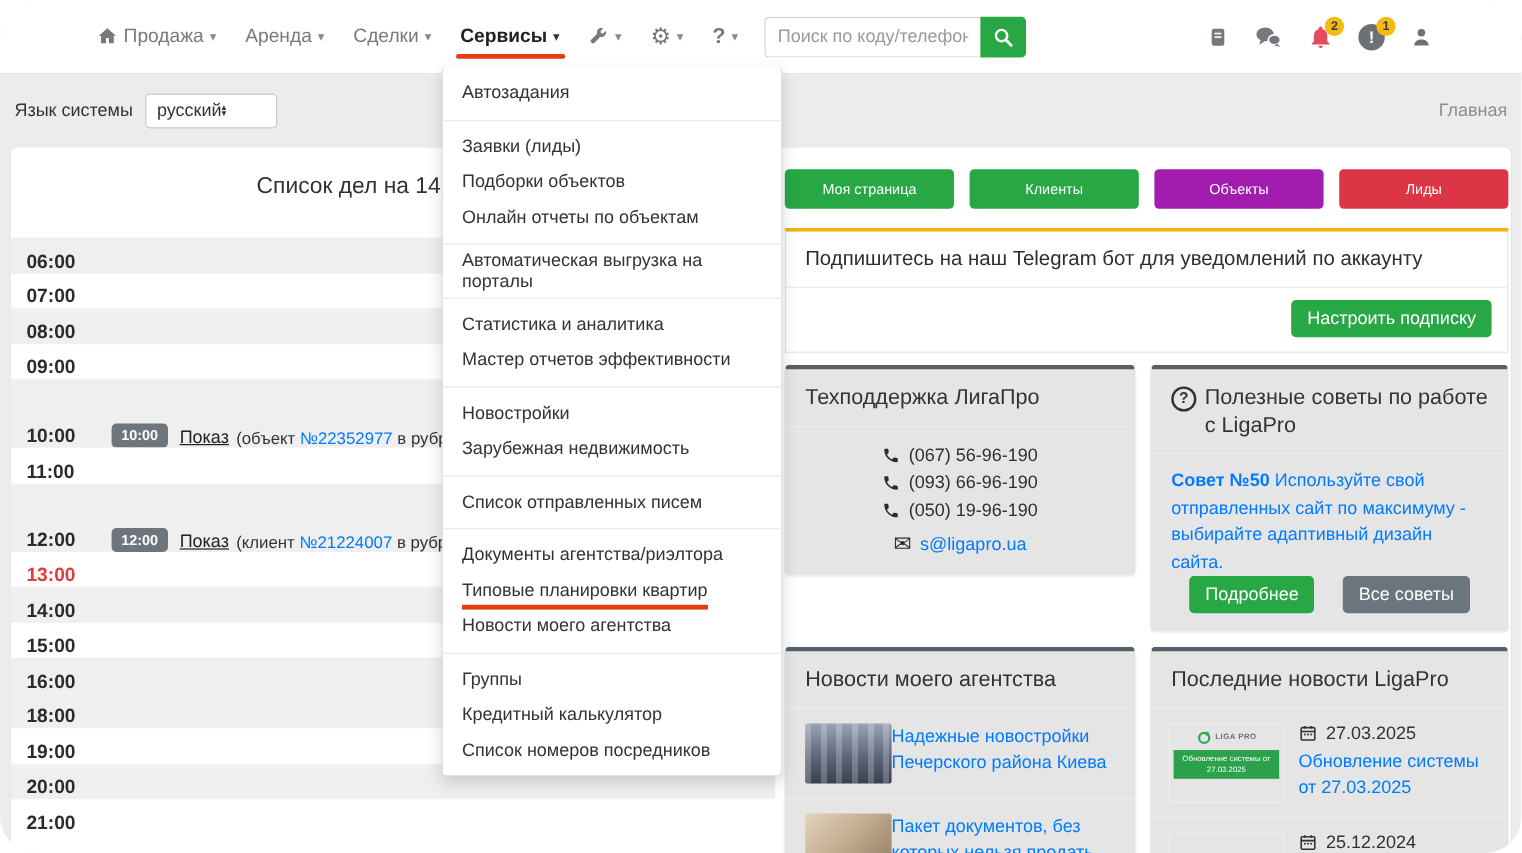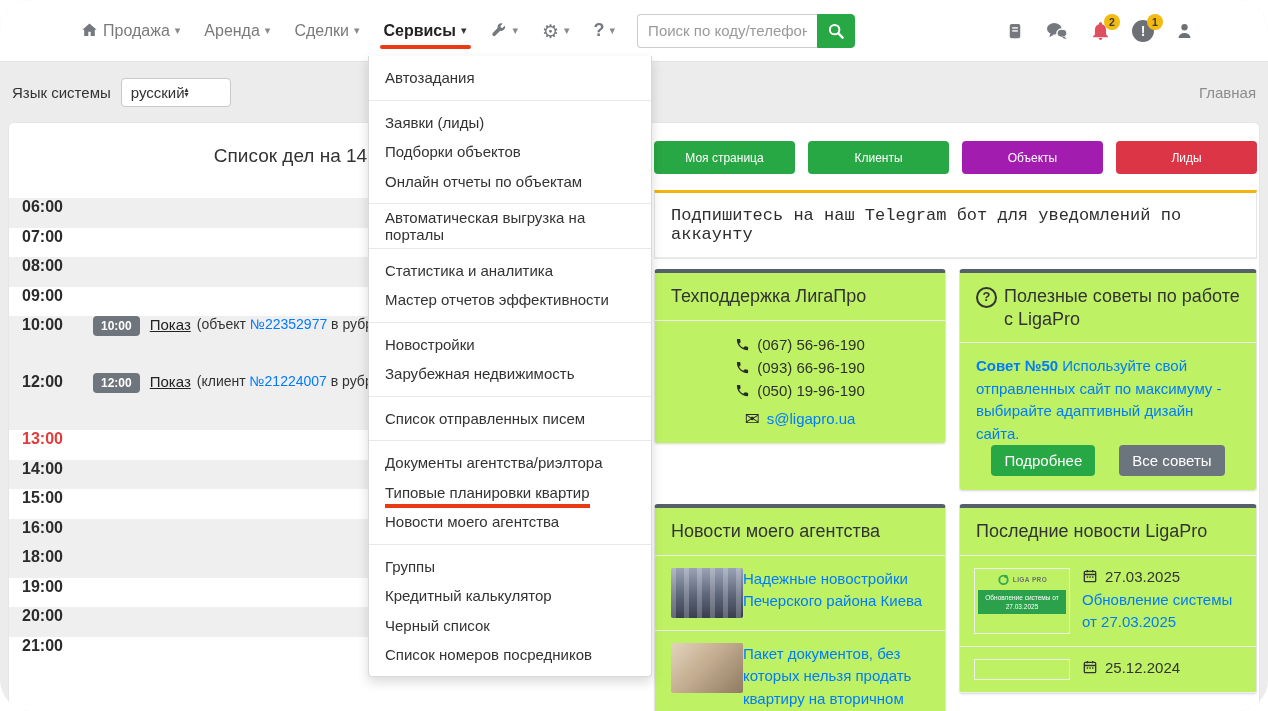--- a/index.html
+++ b/index.html
@@ -42,49 +42,49 @@
                  display: flex; align-items: center; padding: 0 9px;
                  font-size: 15px; color: #333; cursor: pointer; }
   .updown { display: flex; flex-direction: column; line-height: 5px; font-size: 8px; color: #333; }
   .breadcrumb { margin-left: auto; font-size: 15px; color: #8c8c8c; cursor: pointer; }
 
   
   .panel { position: absolute; left: 8px; right: 8px; top: 122px; bottom: -30px; background: #fff;
            border-radius: 6px; border: 1px solid #e6e6e6; display: flex; overflow: hidden; }
   .lcol { width: 637px; flex: none; }
   .lcol-head { height: 75px; padding-top: 22px; text-align: center; font-size: 19px; color: #333; }
-  .trow { height: 29.5px; display: flex; align-items: flex-start; overflow: hidden; white-space: nowrap; }
+  .trow { height: 29.5px; display: flex; align-items: flex-end; overflow: hidden; white-space: nowrap; }
   .trow.ev { height: 57px; }
   .trow.shade { background: #efefef; }
   .tlab { width: 84px; flex: none; padding-left: 13px; font-size: 16px; font-weight: 700; color: #2b2b2b; }
   .trow.alert .tlab { color: #e23b3b; }
   .ebadge { background: #6e757c; color: #fff; font-size: 12px; font-weight: 700; border-radius: 4px;
             padding: 3px 8px; margin-right: 10px; }
   .elink { font-size: 15px; color: #222; text-decoration: underline; margin-right: 6px; cursor: pointer; }
   .etext { font-size: 14px; color: #333; }
   .numlink { color: #007bff; text-decoration: none; cursor: pointer; }
 
   
   .rcol { flex: 1; padding: 18px 2px 0 8px; }
   .btn-row { display: flex; gap: 13px; }
   .qbtn { flex: 1; height: 33px; border: none; border-radius: 4px; color: #fff; font-size: 12px;
           font-family: "Liberation Sans", sans-serif; cursor: pointer; }
   .qbtn.green { background: #28a745; }
   .qbtn.blue { background: #a21caf; }
   .qbtn.red { background: #dc3545; }
 
   .tg { margin-top: 16px; background: #fff; border: 1px solid #e5e5e5; border-top: 3px solid #f3b50b; }
-  .tg-head { padding: 13px 16px 13px; font-size: 17px; color: #2e2e2e; border-bottom: 1px solid #ececec; font-family: Liberation Mono, monospace; }
+  .tg-head { padding: 13px 16px 13px; font-size: 17px; color: #2e2e2e; border-bottom: 1px solid #ececec; }
   .tg-foot { padding: 10px 13px 12px; display: flex; justify-content: flex-end; }
   .gbtn { background: #28a745; border: none; border-radius: 4px; color: #fff; font-size: 15px;
           padding: 7px 13px; cursor: pointer; font-family: "Liberation Sans", sans-serif; }
   .graybtn { background: #6c757d; }
 
   .cards { margin-top: 10px; display: grid; grid-template-columns: 292px 1fr; gap: 13px; align-items: start; }
-  .card { background: #bef264; border: 1px solid #e2e2e2; border-top: 4px solid #566069; border-radius: 4px;
+  .card { background: #e5e5e5; border: 1px solid #e2e2e2; border-top: 4px solid #566069; border-radius: 4px;
           box-shadow: 0 1px 2px rgba(0,0,0,.07); }
   .card-title { padding: 12px 16px; font-size: 18px; color: #333; border-bottom: 1px solid #ededed;
                 display: flex; align-items: flex-start; gap: 7px; line-height: 1.25; }
   .card-body { padding: 12px 16px 14px; }
   .center { text-align: center; }
   .phone-line { display: flex; align-items: center; justify-content: center; gap: 7px;
                 font-size: 15px; color: #2f2f2f; line-height: 23px; }
   .email-line { margin-top: 6px; display: flex; align-items: center; justify-content: center; gap: 7px; font-size: 15px; }
   .bluelink { color: #007bff; text-decoration: none; cursor: pointer; }
   .qcirc { width: 21px; height: 21px; flex: none; margin-top: 2px; border: 2px solid #333; border-radius: 50%;
@@ -240,20 +240,23 @@
       <div class="trow shade ev">
         <span class="tlab">10:00</span>
         <span class="ebadge">10:00</span>
         <a class="elink">Показ</a>
         <span class="etext">
           <span>(объект</span>
           <a class="numlink">№22352977</a>
           <span>в рубрике "Продажа</span>
         </span>
       </div>
+      <div class="trow">
+          <span class="tlab">11:00</span>
+        </div>
       <div class="trow shade ev">
         <span class="tlab">12:00</span>
         <span class="ebadge">12:00</span>
         <a class="elink">Показ</a>
         <span class="etext">
           <span>(клиент</span>
           <a class="numlink">№21224007</a>
           <span>в рубрике "Клиенты</span>
         </span>
       </div>
@@ -286,20 +289,23 @@
     <div class="rcol">
       <div class="btn-row">
         <button class="qbtn green">Моя страница</button>
         <button class="qbtn green">Клиенты</button>
         <button class="qbtn blue">Объекты</button>
         <button class="qbtn red">Лиды</button>
       </div>
 
       <div class="tg">
         <div class="tg-head">Подпишитесь на наш Telegram бот для уведомлений по аккаунту</div>
+        <div class="tg-foot">
+          <button class="gbtn">Настроить подписку</button>
+        </div>
       </div>
 
       <div class="cards">
 
         <div class="card">
           <div class="card-title">Техподдержка ЛигаПро</div>
           <div class="card-body center">
             <div class="phone-line">
               <svg width="15" height="15" viewBox="0 0 24 24">
                   <path d="M6.62 10.79c1.44 2.83 3.76 5.14 6.59 6.59l2.2-2.21c.27-.26.66-.35 1.01-.24 1.12.37 2.33.57 3.58.57.55 0 1 .45 1 1V20c0 .55-.45 1-1 1-9.39 0-17-7.61-17-17 0-.55.45-1 1-1h3.5c.55 0 1 .45 1 1 0 1.25.2 2.46.57 3.57.11.35.03.74-.25 1.02l-2.2 2.2z" fill="#2b2b2b"></path>
@@ -428,17 +434,16 @@
     <div class="mi">Список отправленных писем</div>
     <div class="msep"></div>
     <div class="mi">Документы агентства/риэлтора</div>
     <div class="mi">
       <span class="hlspan">Типовые планировки квартир</span>
     </div>
     <div class="mi">Новости моего агентства</div>
     <div class="msep"></div>
     <div class="mi">Группы</div>
     <div class="mi">Кредитный калькулятор</div>
-    <div class="mi">Черный список</div>
     <div class="mi">Список номеров посредников</div>
   </div>
 
 </div>
 
 </body></html>

